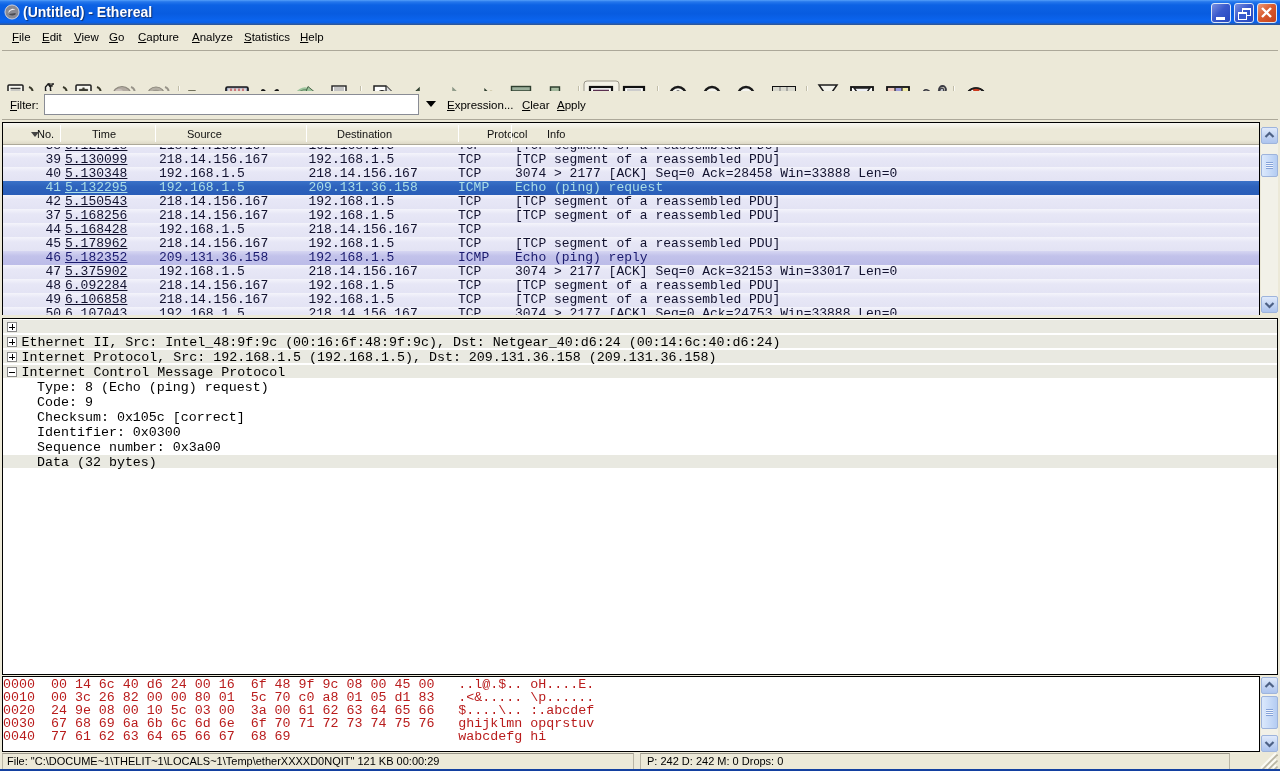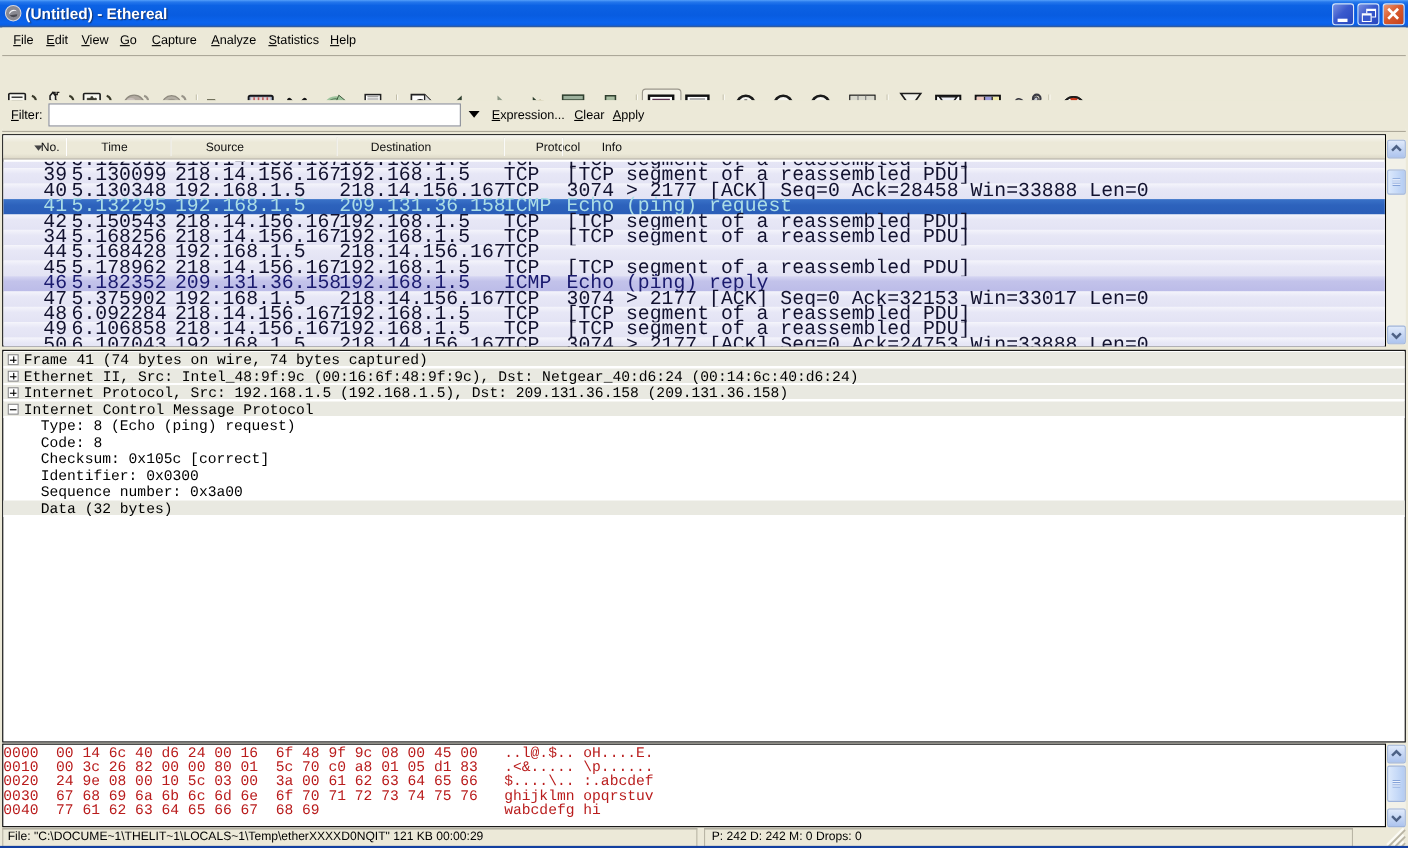--- a/index.html
+++ b/index.html
@@ -33,26 +33,26 @@
 #apply{position:absolute;left:555px;top:8px;}
 
 #plist{position:absolute;left:2px;top:122px;width:1258px;height:193px;background:#fff;
  border:1px solid #000;}
 #phead{position:absolute;left:0;top:0;width:1256px;height:22px;
  background:linear-gradient(to bottom,#F8F7F2 0%,#ECE9D8 30%,#ECE9D8 80%,#DDD9C8 100%);
  border-bottom:1px solid #ACA899;font-size:11px;color:#111;}
 #phead span{position:absolute;top:5px;padding-left:28px;}
 .hsep{position:absolute;top:2px;width:1px;height:17px;background:#C9C5B2;border-right:1px solid #fff;}
 #prows{position:absolute;left:0;top:24px;width:1256px;height:168px;overflow:hidden;
- font-family:"Liberation Mono",monospace;font-size:18px;color:#11112e;}
+ font-family:"Liberation Mono",monospace;font-size:13px;color:#11112e;}
 .prow{position:relative;width:1256px;height:14px;line-height:14px;white-space:pre;
  background:linear-gradient(to bottom,#F4F4FB 0%,#E7E7F6 35%,#E3E3F4 100%);}
 .prow span{position:absolute;top:0;}
 .prow .c0{left:0;width:58px;text-align:right;}
-.prow .c1{left:62px;}
+.prow .c1{left:62px;text-decoration:underline;}
 .prow .c2{left:156px;}
 .prow .c3{left:305.5px;}
 .prow .c4{left:455px;}
 .prow .c5{left:512px;}
 .prow.icmp{background:linear-gradient(to bottom,#D6D6F2 0%,#C2C2EA 35%,#BCBCE8 100%);color:#1a1a6e;}
 .prow.sel{background:linear-gradient(to bottom,#3A72C8 0%,#2D62BC 40%,#2A5EB8 100%);color:#ABDDE6;}
 
 .sb{position:absolute;width:17px;background:#F2F1E8;}
 .sbbtn{position:absolute;left:0;width:17px;height:17px;border:1px solid #9EB4DC;border-radius:2px;
  background:linear-gradient(to bottom,#E0EAFB 0%,#C5D6F4 50%,#ADC4EE 100%);}
@@ -347,21 +347,21 @@
   <div class="hsep" style="left:303px"></div>
   <div class="hsep" style="left:455px"></div>
   <div class="hsep" style="left:508px"></div>
  </div>
  <div id="prows">
       <div class="prow " style="margin-top:-8px"><span class="c0">38</span><span class="c1">5.122918</span><span class="c2">218.14.156.167</span><span class="c3">192.168.1.5</span><span class="c4">TCP</span><span class="c5">[TCP segment of a reassembled PDU]</span></div>
       <div class="prow "><span class="c0">39</span><span class="c1">5.130099</span><span class="c2">218.14.156.167</span><span class="c3">192.168.1.5</span><span class="c4">TCP</span><span class="c5">[TCP segment of a reassembled PDU]</span></div>
       <div class="prow "><span class="c0">40</span><span class="c1">5.130348</span><span class="c2">192.168.1.5</span><span class="c3">218.14.156.167</span><span class="c4">TCP</span><span class="c5">3074 &gt; 2177 [ACK] Seq=0 Ack=28458 Win=33888 Len=0</span></div>
       <div class="prow sel"><span class="c0">41</span><span class="c1">5.132295</span><span class="c2">192.168.1.5</span><span class="c3">209.131.36.158</span><span class="c4">ICMP</span><span class="c5">Echo (ping) request</span></div>
       <div class="prow "><span class="c0">42</span><span class="c1">5.150543</span><span class="c2">218.14.156.167</span><span class="c3">192.168.1.5</span><span class="c4">TCP</span><span class="c5">[TCP segment of a reassembled PDU]</span></div>
-      <div class="prow "><span class="c0">34</span><span class="c1">5.168256</span><span class="c2">218.14.156.167</span><span class="c3">192.168.1.5</span><span class="c4">TCP</span><span class="c5">[TCP segment of a reassembled PDU]</span></div>
+      <div class="prow "><span class="c0">37</span><span class="c1">5.168256</span><span class="c2">218.14.156.167</span><span class="c3">192.168.1.5</span><span class="c4">TCP</span><span class="c5">[TCP segment of a reassembled PDU]</span></div>
       <div class="prow "><span class="c0">44</span><span class="c1">5.168428</span><span class="c2">192.168.1.5</span><span class="c3">218.14.156.167</span><span class="c4">TCP</span></div>
       <div class="prow "><span class="c0">45</span><span class="c1">5.178962</span><span class="c2">218.14.156.167</span><span class="c3">192.168.1.5</span><span class="c4">TCP</span><span class="c5">[TCP segment of a reassembled PDU]</span></div>
       <div class="prow icmp"><span class="c0">46</span><span class="c1">5.182352</span><span class="c2">209.131.36.158</span><span class="c3">192.168.1.5</span><span class="c4">ICMP</span><span class="c5">Echo (ping) reply</span></div>
       <div class="prow "><span class="c0">47</span><span class="c1">5.375902</span><span class="c2">192.168.1.5</span><span class="c3">218.14.156.167</span><span class="c4">TCP</span><span class="c5">3074 &gt; 2177 [ACK] Seq=0 Ack=32153 Win=33017 Len=0</span></div>
       <div class="prow "><span class="c0">48</span><span class="c1">6.092284</span><span class="c2">218.14.156.167</span><span class="c3">192.168.1.5</span><span class="c4">TCP</span><span class="c5">[TCP segment of a reassembled PDU]</span></div>
       <div class="prow "><span class="c0">49</span><span class="c1">6.106858</span><span class="c2">218.14.156.167</span><span class="c3">192.168.1.5</span><span class="c4">TCP</span><span class="c5">[TCP segment of a reassembled PDU]</span></div>
       <div class="prow "><span class="c0">50</span><span class="c1">6.107043</span><span class="c2">192.168.1.5</span><span class="c3">218.14.156.167</span><span class="c4">TCP</span><span class="c5">3074 &gt; 2177 [ACK] Seq=0 Ack=24753 Win=33888 Len=0</span></div>
     </div>
 </div>
 <div class="sb" id="sb1" style="left:1261px;top:127px;height:186px;">
@@ -376,26 +376,26 @@
           <path d="M4 8.5h7M4 10.5h7M4 12.5h7"></path>
         </g>
       </svg></div>
  <div class="sbbtn" style="top:169px"><svg width="15" height="15" viewBox="0 0 15 15">
         <path d="M3.5 6 L7.5 10 L11.5 6" fill="none" stroke="#4D6185" stroke-width="2.2"></path>
       </svg></div>
 </div>
 
 <div id="details">
     <div style="padding-top:1px">
-      <div class="drow g"><div class="expander plus"><i></i><b></b></div><span class="dtext1">Frame 41 (74 bytes on wire, 74 bytes captured)</span></div>
+      <div class="drow g"><div class="expander plus"><i></i><b></b></div></div>
       <div class="drow g"><div class="expander plus"><i></i><b></b></div><span class="dtext1">Ethernet II, Src: Intel_48:9f:9c (00:16:6f:48:9f:9c), Dst: Netgear_40:d6:24 (00:14:6c:40:d6:24)</span></div>
       <div class="drow g"><div class="expander plus"><i></i><b></b></div><span class="dtext1">Internet Protocol, Src: 192.168.1.5 (192.168.1.5), Dst: 209.131.36.158 (209.131.36.158)</span></div>
       <div class="drow g"><div class="expander"><i></i></div><span class="dtext1">Internet Control Message Protocol</span></div>
       <div class="drow"><span class="dtext2">Type: 8 (Echo (ping) request)</span></div>
-      <div class="drow"><span class="dtext2">Code: 8</span></div>
+      <div class="drow"><span class="dtext2">Code: 9</span></div>
       <div class="drow"><span class="dtext2">Checksum: 0x105c [correct]</span></div>
       <div class="drow"><span class="dtext2">Identifier: 0x0300</span></div>
       <div class="drow"><span class="dtext2">Sequence number: 0x3a00</span></div>
       <div class="drow g"><span class="dtext2">Data (32 bytes)</span></div>
     </div>
   </div>
 
 <div id="hexpane">
     <pre>0000  00 14 6c 40 d6 24 00 16  6f 48 9f 9c 08 00 45 00   ..l@.$.. oH....E.
 0010  00 3c 26 82 00 00 80 01  5c 70 c0 a8 01 05 d1 83   .&lt;&amp;..... \p......

